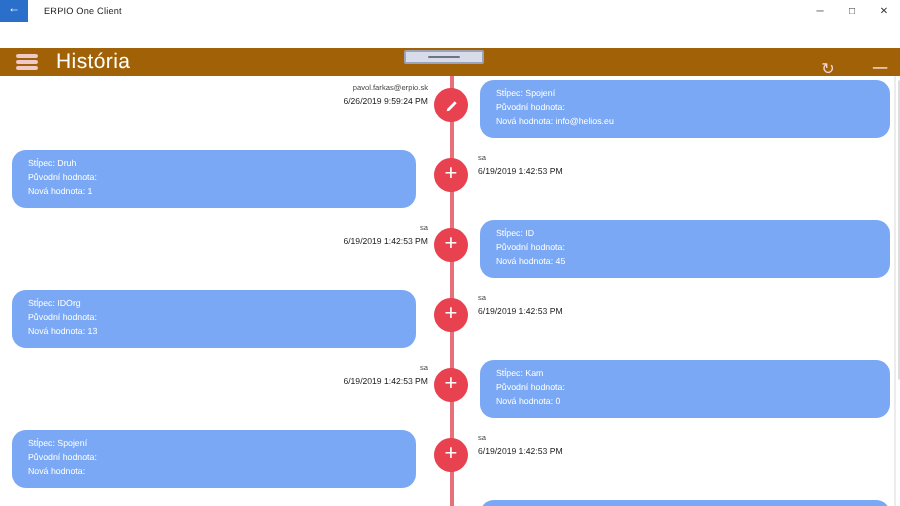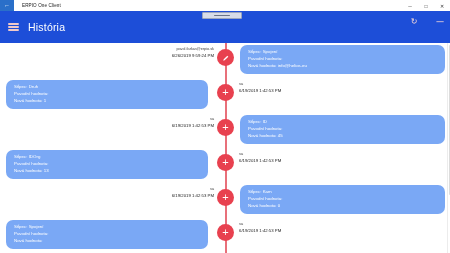--- a/index.html
+++ b/index.html
@@ -40,25 +40,26 @@
     display: flex; align-items: center;
   }
   .tb-btn {
     width: 16px; height: 11px;
     display: flex; align-items: center; justify-content: center;
     font-size: 5px; color: #333;
   }
 
   
   .appbar {
-    height: 32px;
-    background: #1d4ed8;
+    height: 14px;
+    background: #a16207;
     display: flex;
     align-items: center;
     position: relative;
+    margin-top: 13px;
   }
   .hamburger {
     width: 11px; height: 8px;
     margin-left: 8px;
     display: flex; flex-direction: column; justify-content: space-between;
   }
   .hamburger i { display:block; height: 1.6px; background: #f0c9c9; border-radius:1px; }
   .app-title {
     color: #ffffff;
     font-size: 10.5px;

